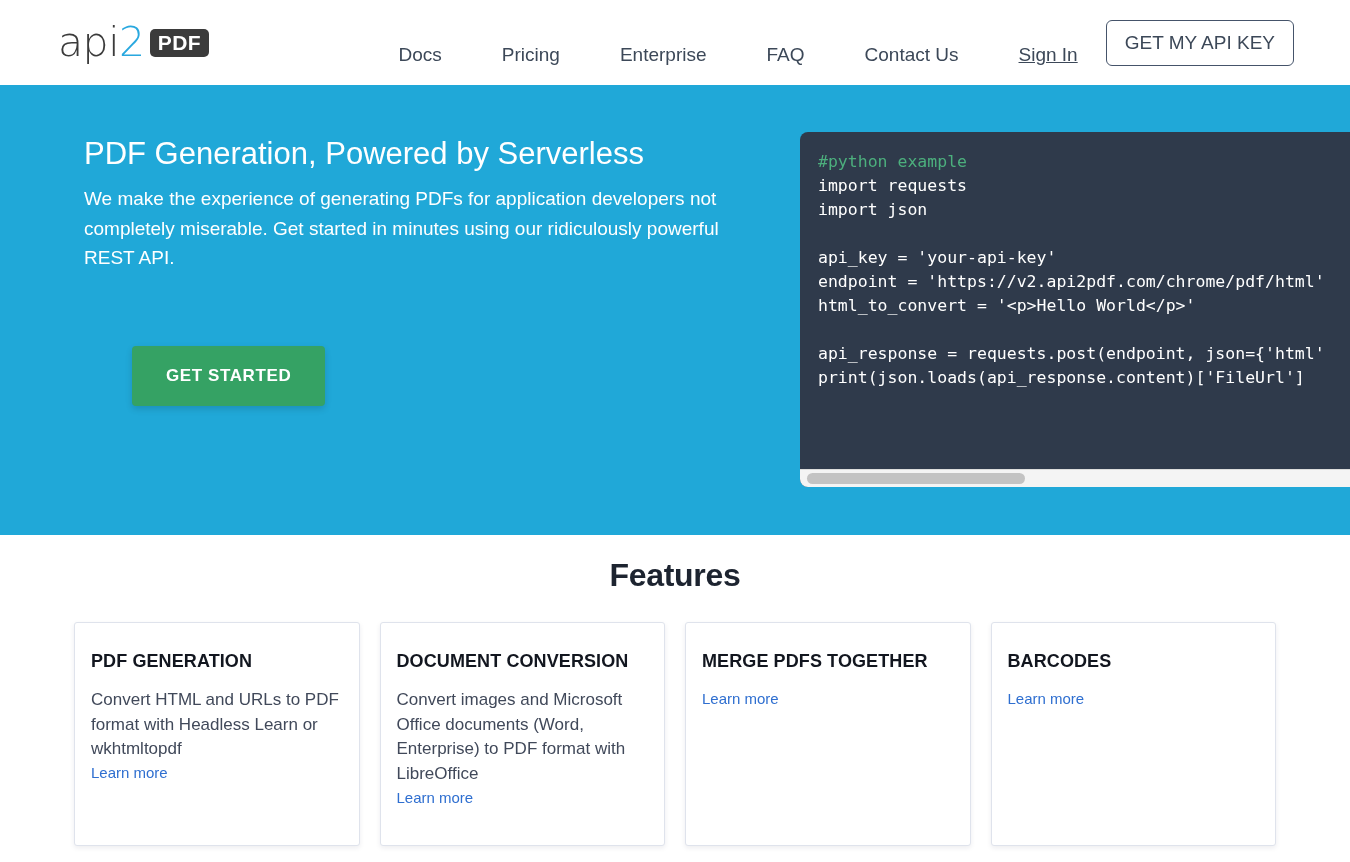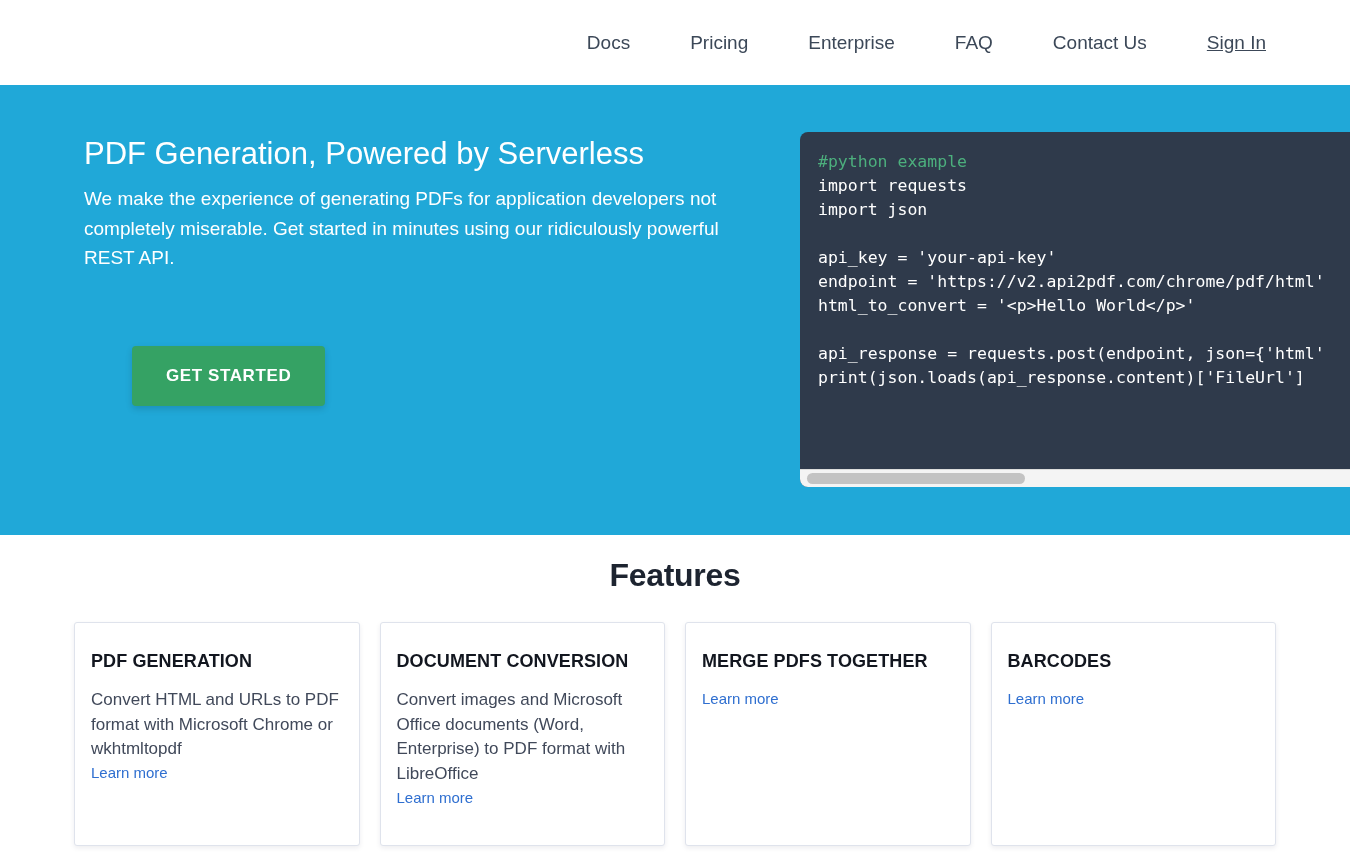--- a/index.html
+++ b/index.html
@@ -215,28 +215,34 @@
     color: #2f6fd0;
     text-decoration: none;
     margin-top: 2px;
     cursor: pointer;
   }
 </style>
 </head>
 <body>
 
 <div class="header">
+  <div class="logo">
+    <span class="logo-api">api</span>
+      <span class="logo-2">2</span>
+    <span class="logo-pdf">PDF</span>
+  </div>
 
   <nav class="nav">
     <a class="nav-link">Docs</a>
     <a class="nav-link">Pricing</a>
     <a class="nav-link">Enterprise</a>
     <a class="nav-link">FAQ</a>
     <a class="nav-link">Contact Us</a>
     <a class="nav-link">Sign In</a>
+    <button class="api-key-btn">GET MY API KEY</button>
   </nav>
 </div>
 
 <section class="hero">
   <div class="hero-left">
     <h1 class="hero-title">PDF Generation, Powered by Serverless</h1>
     <p class="hero-sub">We make the experience of generating PDFs for application developers not completely miserable. Get started in minutes using our ridiculously powerful REST API.</p>
 
     <div class="hero-buttons">
       <button class="btn btn-started">GET STARTED</button>
@@ -259,21 +265,21 @@
     </div>
   </div>
 </section>
 
 <section class="features">
   <h2 class="features-title">Features</h2>
 
   <div class="cards">
     <div class="card">
       <div class="card-title">PDF GENERATION</div>
-      <div class="card-body">Convert HTML and URLs to PDF format with Microsoft Chrome or wkhtmltopdf</div>
+      <div class="card-body">Convert HTML and URLs to PDF format with Headless Learn or wkhtmltopdf</div>
       <a class="card-link">Learn more</a>
     </div>
 
     <div class="card">
       <div class="card-title">DOCUMENT CONVERSION</div>
       <div class="card-body">Convert images and Microsoft Office documents (Word, Enterprise) to PDF format with LibreOffice</div>
       <a class="card-link">Learn more</a>
     </div>
 
     <div class="card">

